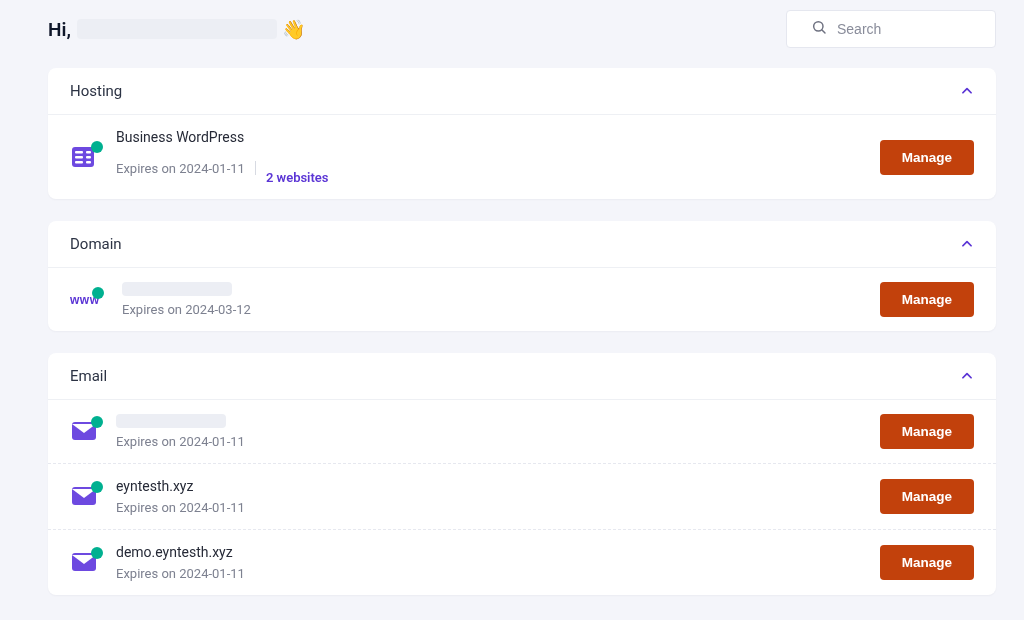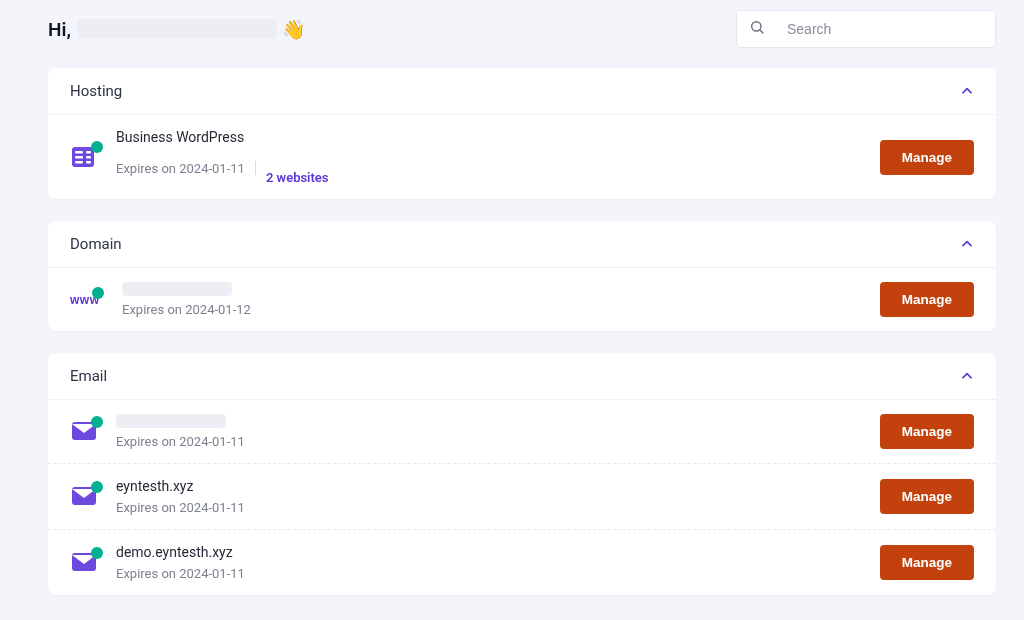--- a/index.html
+++ b/index.html
@@ -30,28 +30,28 @@
   .greeting-name {
     display: inline-block;
     width: 200px;
     height: 20px;
     background: #eceef4;
     border-radius: 4px;
   }
   .wave { font-size: 19px; }
 
   .search-wrap {
-    width: 260px;
+    width: 210px;
     background: #fff;
     border: 1px solid #e5e7ef;
     border-radius: 4px;
     display: flex;
     align-items: center;
-    padding: 8px 12px;
-    gap: 22px;
+    padding: 8px 24px;
+    gap: 10px;
   }
   .search-input {
     border: none;
     outline: none;
     font-size: 14px;
     color: #6f7280;
     width: 100%;
     background: transparent;
   }
   .search-input::placeholder { color: #898c9a; }
@@ -211,21 +211,21 @@
         </svg>
     </span>
   </div>
   <div class="row">
     <div class="icon-slot">
       <span class="ic-www">www<span class="badge-dot" style="top:-6px;right:2px"></span></span>
     </div>
     <div class="row-body">
       <div class="row-title blurred"></div>
       <div class="row-sub">
-        <span>Expires on 2024-01-12</span>
+        <span>Expires on 2024-03-12</span>
       </div>
     </div>
     <button class="manage-btn">Manage</button>
   </div>
 </div>
 
 <div class="panel">
   <div class="panel-header">
     <span class="panel-title">Email</span>
     <span class="chev">

